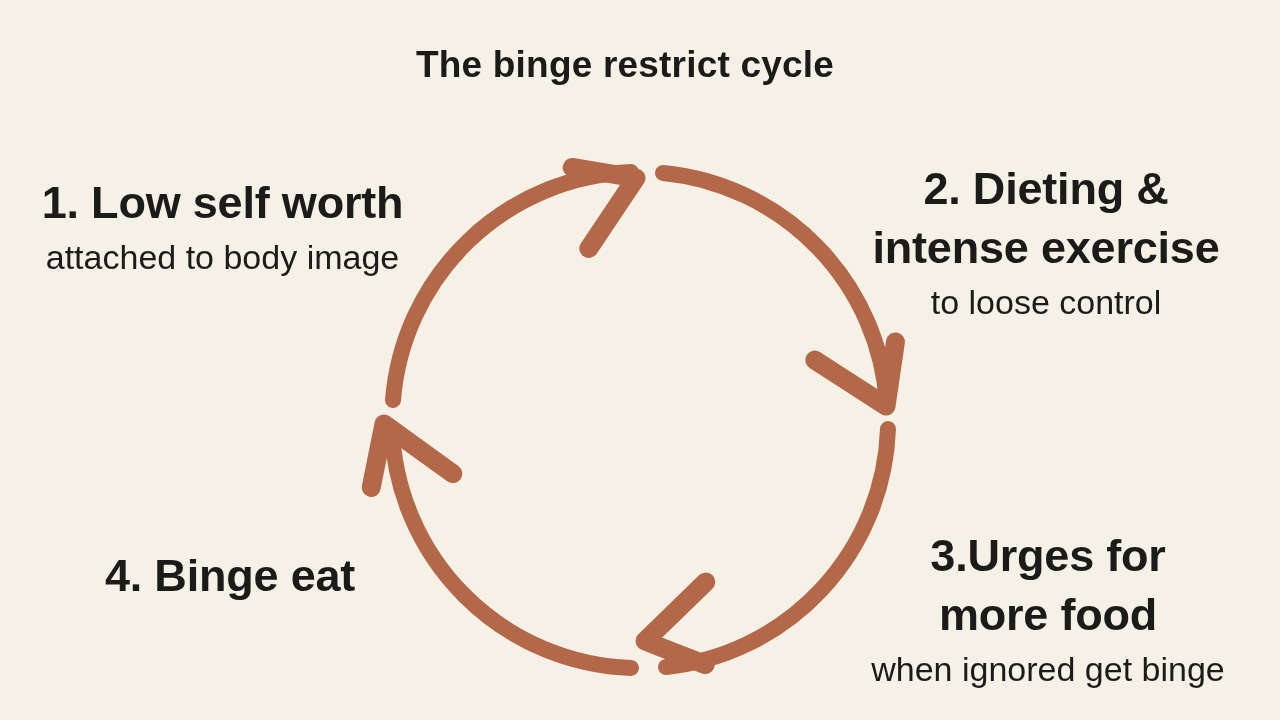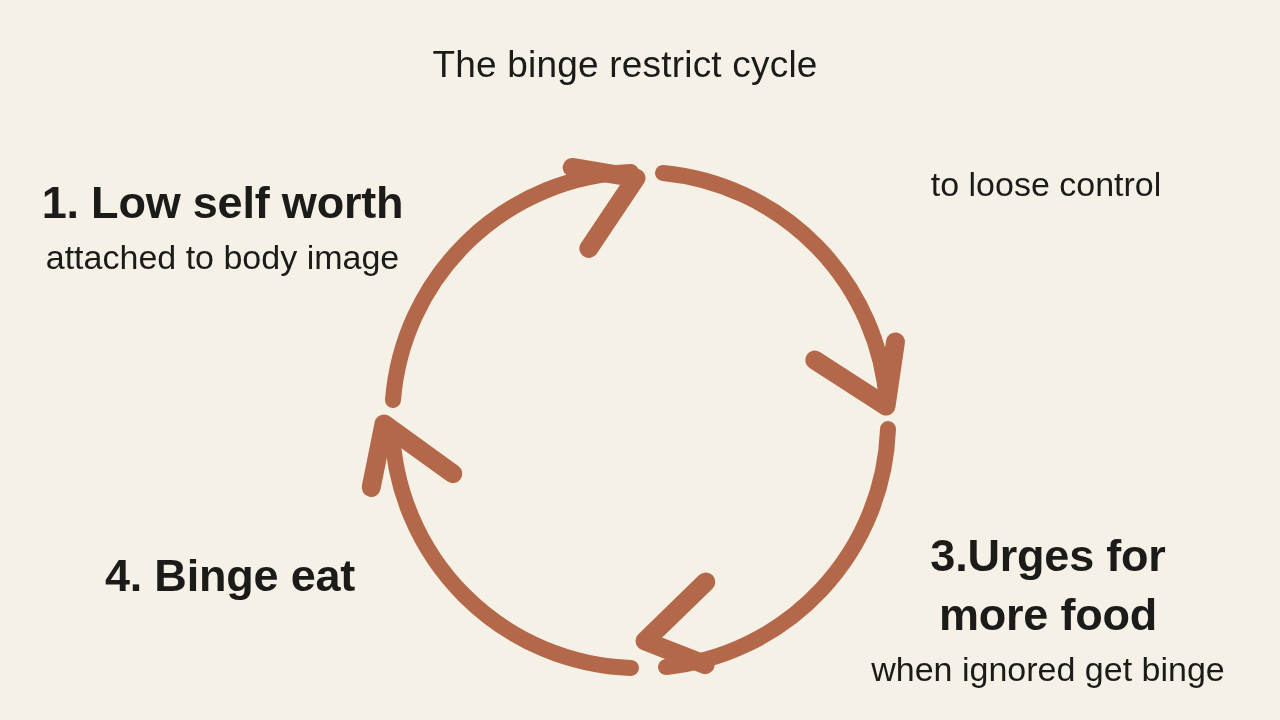--- a/index.html
+++ b/index.html
@@ -13,21 +13,21 @@
     overflow: hidden;
     font-family: "Liberation Sans", sans-serif;
   }
   body { background: var(--background); position: relative; }
 
   .page-title {
     position: absolute;
     left: 0; top: 44px; width: 1250px;
     text-align: center;
     font-size: 37px;
-    font-weight: 400;
+    font-weight: 700;
     letter-spacing: 0.2px;
     color: var(--text);
   }
 
   .cycle-svg {
     position: absolute;
     left: 0; top: 0;
     width: 1280px; height: 720px;
   }
   .cycle-svg .arc {
@@ -85,20 +85,22 @@
   <path class="head" transform="translate(645,641) rotate(188)" d="M -63 -15 L 0 0 L -52 67"></path>
   <path class="head" transform="translate(384,424) rotate(268)" d="M -63 -15 L 0 0 L -52 67"></path>
 </svg>
 
 <div class="step step-1">
   <div class="step-heading">1. Low self worth</div>
   <div class="step-sub">attached to body image</div>
 </div>
 
 <div class="step step-2">
+  <div class="step-heading">2. Dieting &amp;
+intense exercise</div>
   <div class="step-sub">to loose control</div>
 </div>
 
 <div class="step step-3">
   <div class="step-heading">3.Urges for
 more food</div>
   <div class="step-sub">when ignored get binge</div>
 </div>
 
 <div class="step step-4">

